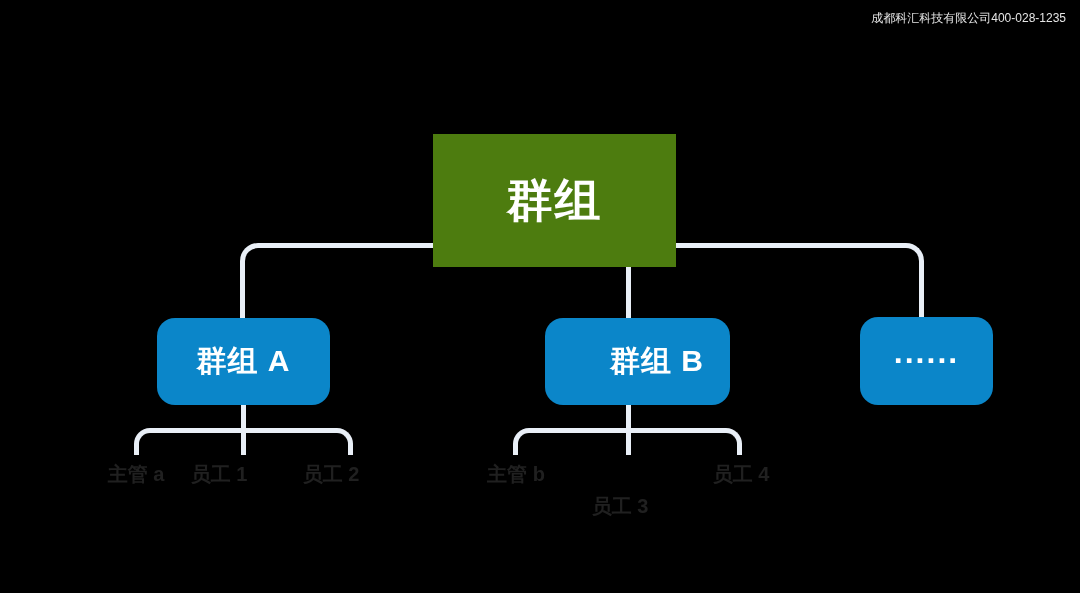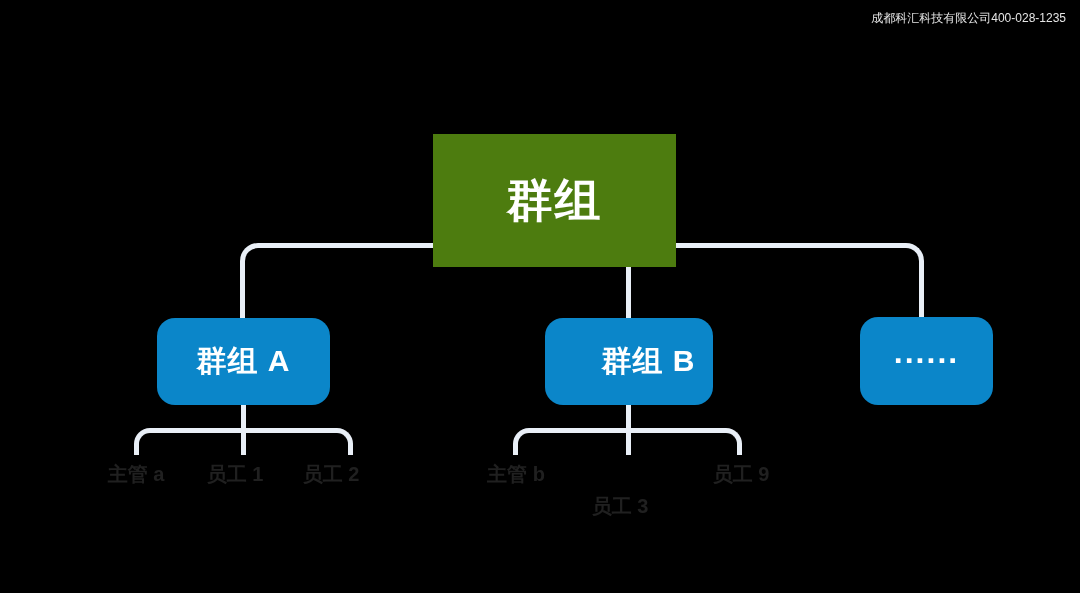--- a/index.html
+++ b/index.html
@@ -46,21 +46,21 @@
     letter-spacing: 2px;
     margin-top: 44px;
   }
   .group-node {
     background: #0b86c9;
     border-radius: 18px;
     font-size: 30px;
     letter-spacing: 1px;
   }
   .group-a { left: 157px; top: 318px; width: 173px; height: 87px; }
-  .group-b { left: 545px; top: 318px; width: 168px; height: 87px; padding-left: 39px; }
+  .group-b { left: 545px; top: 318px; width: 185px; height: 87px; padding-left: 39px; }
   .group-c { left: 860px; top: 317px; width: 133px; height: 88px; }
   .group-c .dots { transform: translateY(-9px); letter-spacing: 2px; font-size: 32px; }
 
   
   .line {
     position: absolute;
     background: #e9eff7;
     z-index: 1;
   }
   .bracket {
@@ -86,21 +86,21 @@
     position: absolute;
     top: 461px;
     transform: translateX(-50%);
     color: #202020;
     font-size: 20px;
     font-weight: bold;
     white-space: nowrap;
     z-index: 2;
   }
   .m-a0 { left: 136px; }
-  .m-a1 { left: 235px; }
+  .m-a1 { left: 219px; }
   .m-a2 { left: 325px; margin-left: 6px; }
   .m-b0 { left: 516px; }
   .m-b1 { left: 620px; margin-top: 32px; }
   .m-b2 { left: 741px; }
 </style>
 </head>
 <body>
 
 <div id="stage">
 
@@ -128,15 +128,15 @@
 
   <div class="node group-node group-c">
     <span class="dots">......</span>
   </div>
 
   <span class="member m-a0">主管 a</span>
   <span class="member m-a1">员工 1</span>
   <span class="member m-a2">员工 2</span>
   <span class="member m-b0">主管 b</span>
   <span class="member m-b1">员工 3</span>
-  <span class="member m-b2">员工 9</span>
+  <span class="member m-b2">员工 4</span>
 
 </div>
 
 </body></html>

